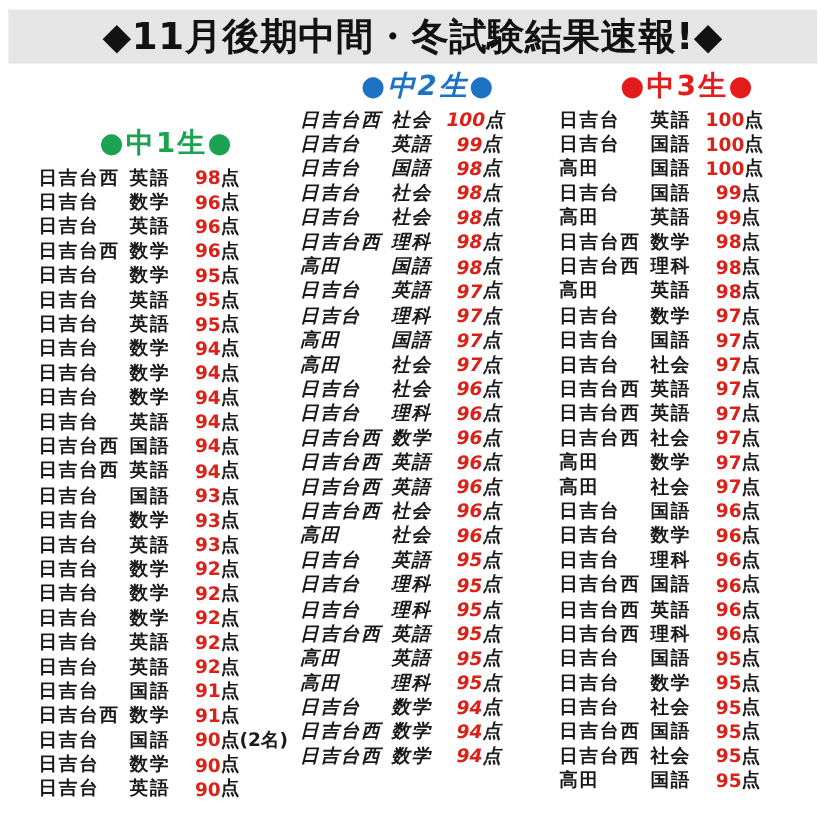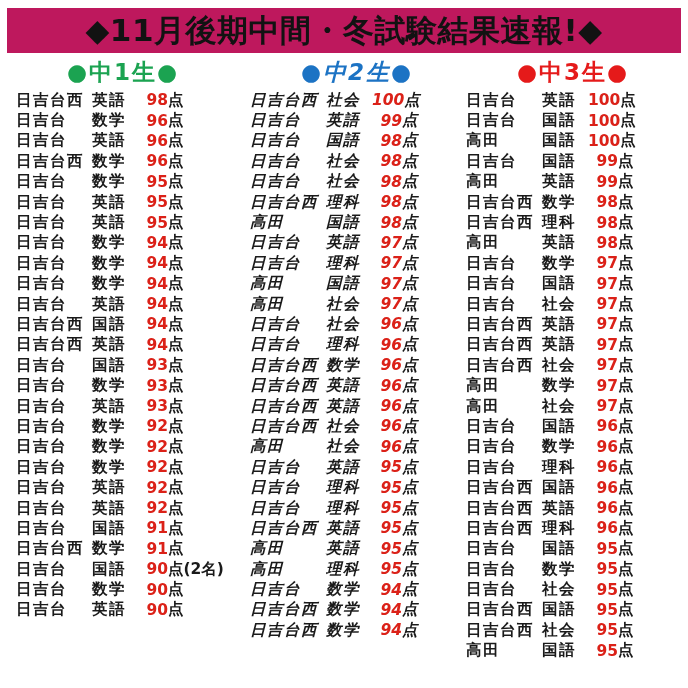--- a/index.html
+++ b/index.html
@@ -17,21 +17,21 @@
   .title-bar {
     position:absolute; left:7px; top:8px; width:674px; height:45px;
     display:flex; align-items:center; justify-content:center;
   }
   .title-bar span {
     font-size:31px; font-weight:bold; letter-spacing:0.5px; white-space:nowrap;
   }
 
   
   .group { position:absolute; top:56px; width:214px; }
-  .g0 { left:16px; }
+  .g0 { left:32px;margin-top:48px; }
   .g1 { left:250px;font-style:italic; }
   .g2 { left:466px; }
   .col-header {
     height:34px; text-align:center; font-size:23px; font-weight:bold;
     letter-spacing:2px; line-height:32px; white-space:nowrap;
   }
   .col-rows { width:100%; }
   .row {
     display:flex; align-items:center; height:20.4px;
     font-weight:bold; font-size:15.5px; white-space:nowrap;
@@ -46,21 +46,21 @@
   .footnote {
     position:absolute; left:10px; top:633px;
     font-size:12.5px; line-height:16px; font-weight:normal; color:#222;
   }
 </style>
 </head>
 <body>
 
 <div id="page">
 
-  <div class="title-bar" style="background: #be185d; color: rgb(18, 18, 18);">
+  <div class="title-bar" style="background: #e5e5e5; color: rgb(18, 18, 18);">
     <span>◆11月後期中間・冬試験結果速報!◆</span>
   </div>
 
   <div class="group g0">
     <div class="col-header" style="color: rgb(27, 163, 81);">●中1生●</div>
     <div class="col-rows">
         <div class="row">
           <span class="school">日吉台西</span>
           <span class="subject">英語</span>
           <span class="num" style="color: rgb(219, 33, 24);">98</span>

